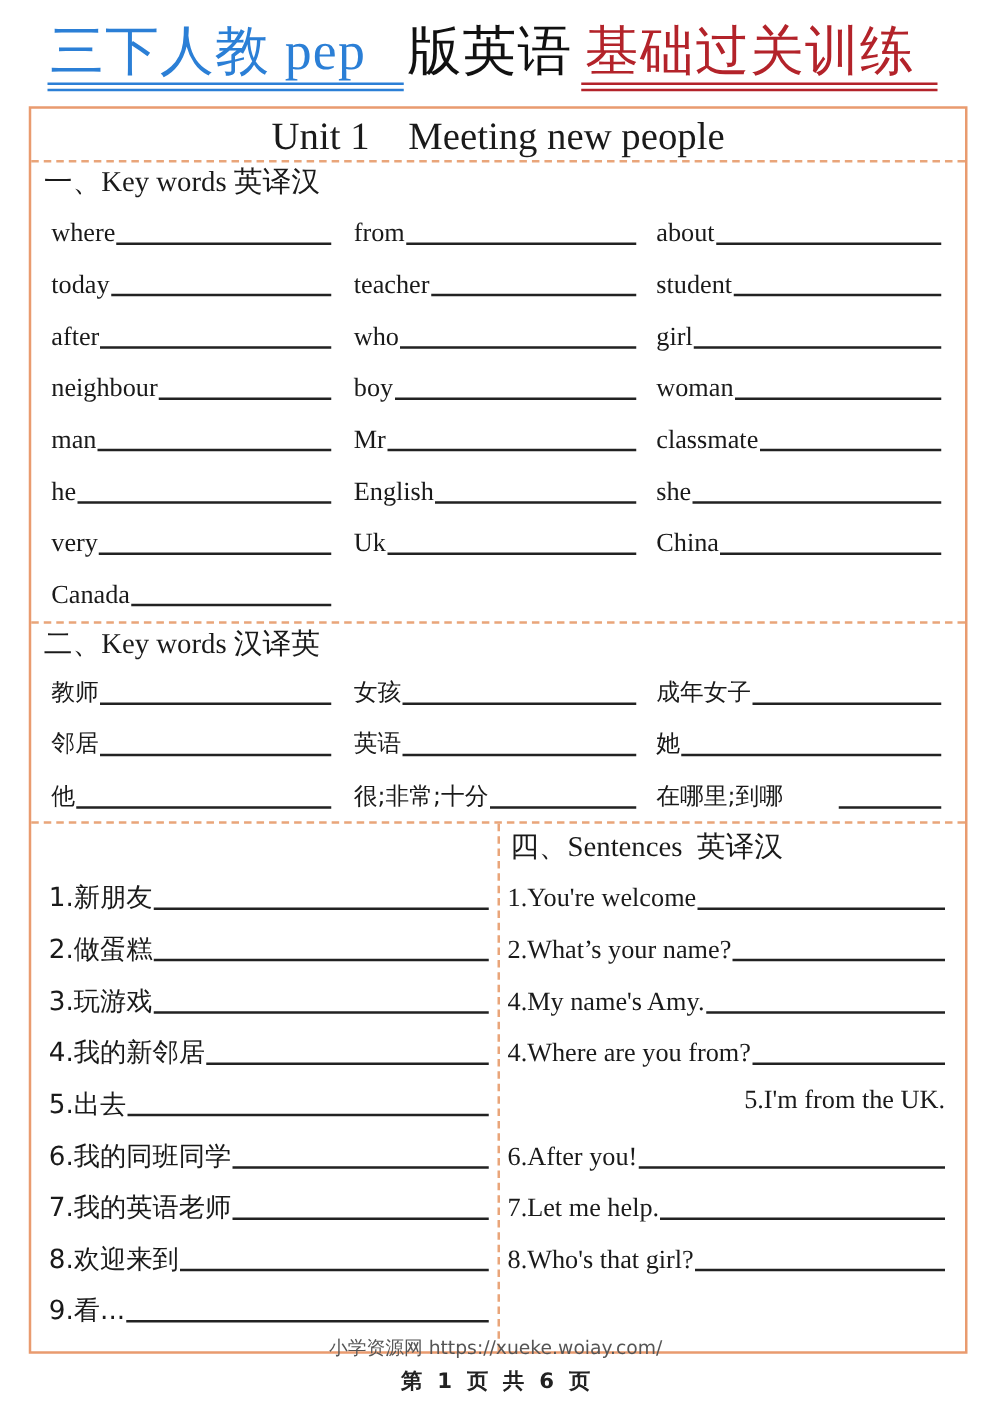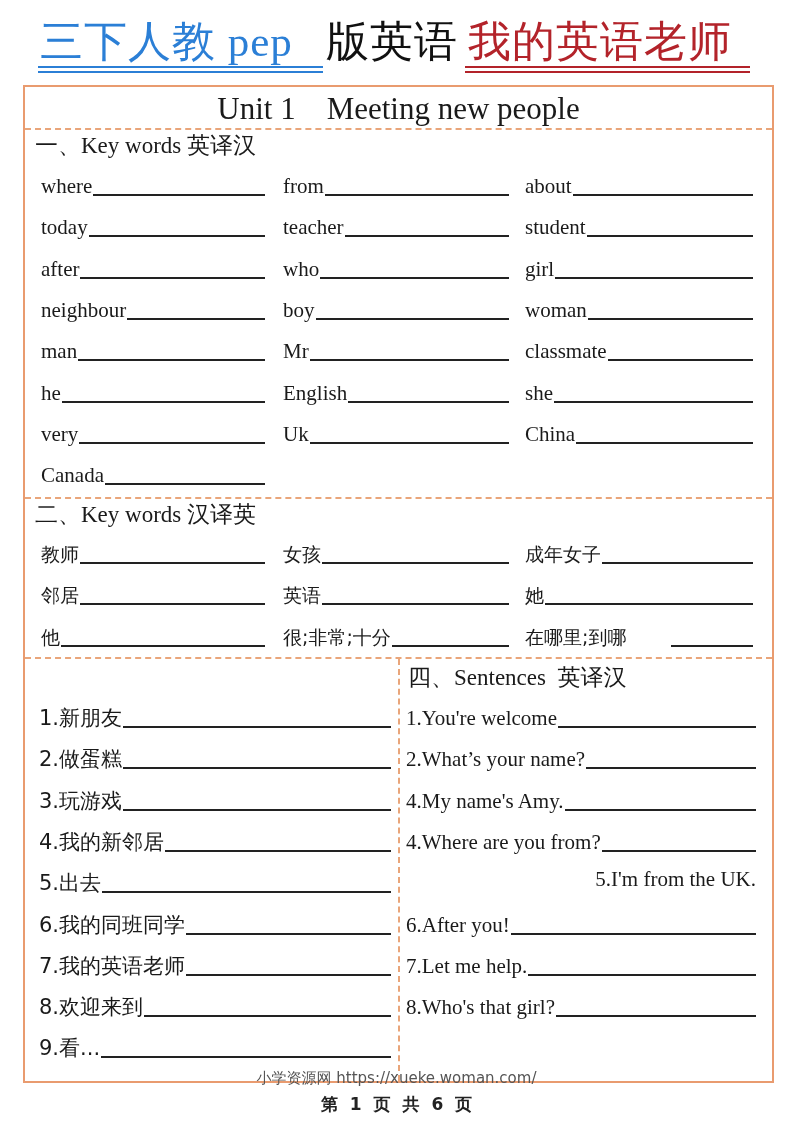--- a/index.html
+++ b/index.html
@@ -28,21 +28,21 @@
                font-family: "DejaVu Sans", sans-serif; font-size: 15px; color: #555; }
   .pager { position: absolute; top: 1093px; left: 0; width: 793px; text-align: center;
            font-family: "DejaVu Sans", sans-serif; font-size: 17px; font-weight: bold; color: #222; word-spacing: 6px; }
 </style>
 </head>
 <body>
 
 <div class="hdr">
   <span class="hdr-part hdr-blue">三下人教 pep</span>
   <span class="hdr-part hdr-black">版英语</span>
-  <span class="hdr-part hdr-red">我的英语老师</span>
+  <span class="hdr-part hdr-red">基础过关训练</span>
   <div class="uline" style="left:38px;top:56px;width:285px;background:#2b7fd6;"></div>
   <div class="uline" style="left:38px;top:61px;width:285px;background:#2b7fd6;"></div>
   <div class="uline" style="left:465px;top:56px;width:285px;background:#b3232a;"></div>
   <div class="uline" style="left:465px;top:61px;width:285px;background:#b3232a;"></div>
 </div>
 
 <div class="sheet">
   <div class="unit-title" style="white-space:pre;">Unit 1    Meeting new people</div>
   <div class="dash-h" style="top:41px;"></div>
 
@@ -252,14 +252,14 @@
         <span class="word">7.Let me help.</span>
         <span class="blank"></span>
       </div>
       <div class="sent" style="left: 381px; width: 350px; top: 903.1px;">
         <span class="word">8.Who's that girl?</span>
         <span class="blank"></span>
       </div>
     </div>
 </div>
 
-<div class="watermark">小学资源网 https://xueke.woman.com/</div>
+<div class="watermark">小学资源网 https://xueke.woiay.com/</div>
 <div class="pager">第 1 页 共 6 页</div>
 
 </body></html>

